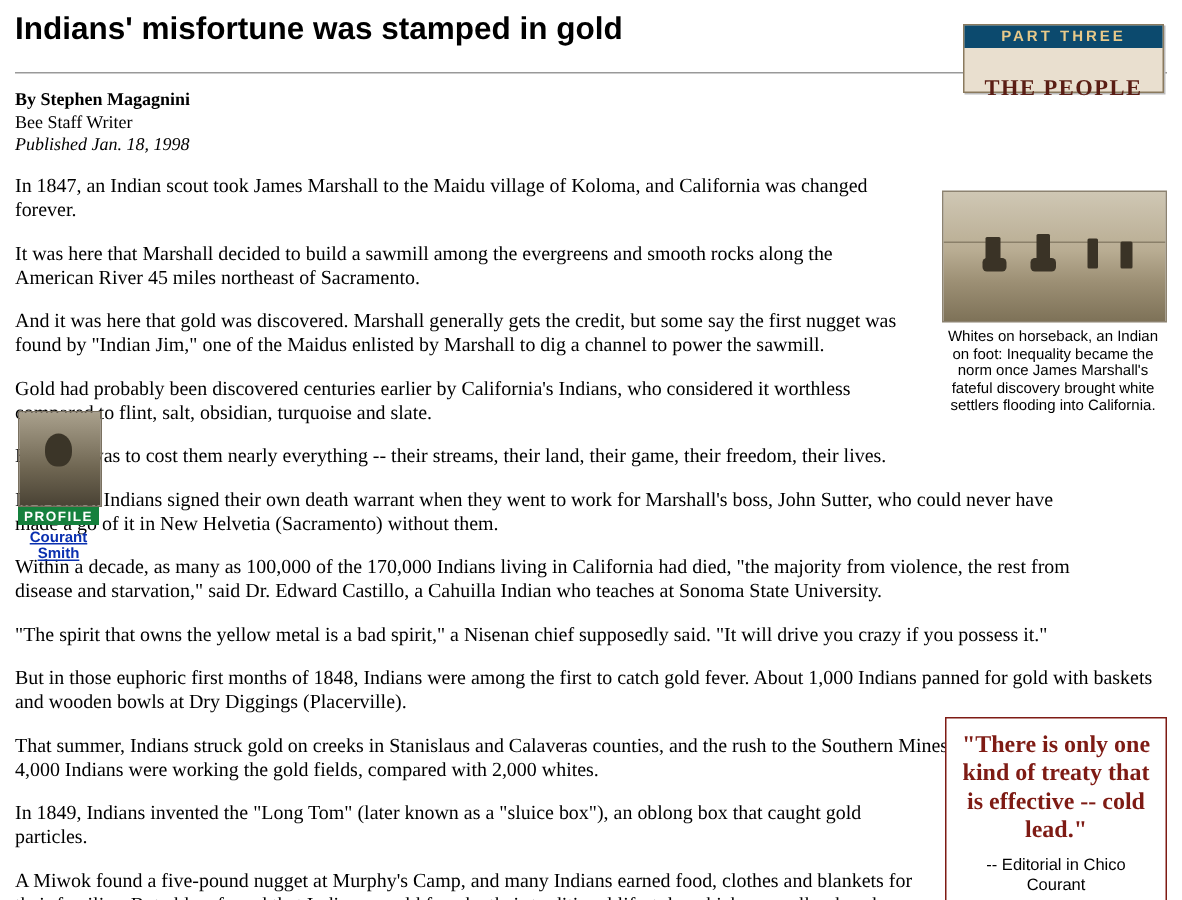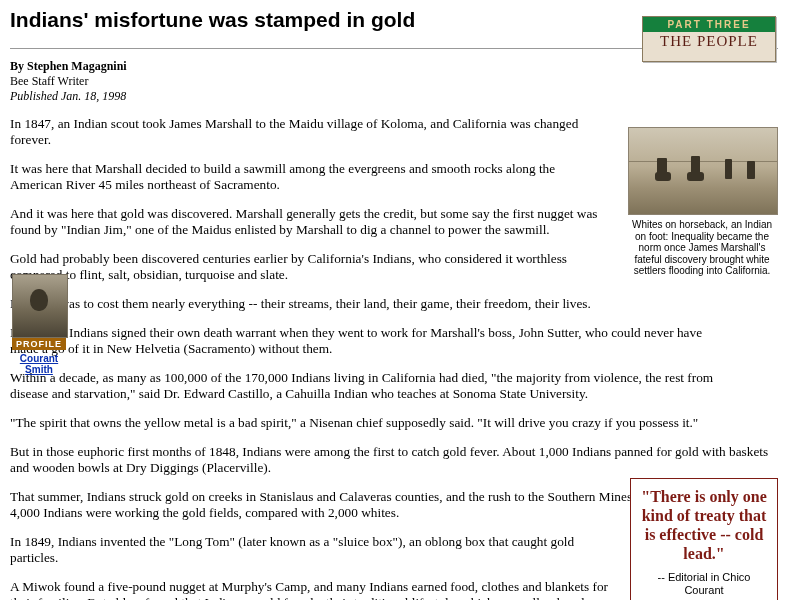--- a/index.html
+++ b/index.html
@@ -45,34 +45,34 @@
     top: 8px;
     width: 132px;
     height: 44px;
     background: #e9dfcf;
     border: 1px solid #8a7a5e;
     box-shadow: 1px 1px 0 #bbb;
     text-align: center;
     font-family: "Liberation Serif", serif;
   }
   .part-three-badge .pt-top {
-    background: #15803d;
+    background: #0c4a6e;
     color: #e8c98a;
     font-family: "Liberation Sans", sans-serif;
     font-weight: bold;
     font-size: 10px;
     letter-spacing: 2px;
     padding: 2px 0 2px 0;
   }
   .part-three-badge .pt-bottom {
     color: #5a1d14;
     font-size: 15px;
-    font-weight: normal;
+    font-weight: bold;
     letter-spacing: 1px;
-    padding-top: 1px;
+    padding-top: 19px;
   }
 
   .byline {
     margin: 10px 0 0 10px;
     font-family: "Liberation Serif", serif;
     font-size: 12px;
     line-height: 15px;
   }
   .byline .author {
     font-weight: bold;
@@ -146,21 +146,21 @@
     overflow: hidden;
   }
   .profile-box .pimg .head {
     position: absolute;
     left: 17px; top: 14px;
     width: 18px; height: 22px;
     background: #3b3528;
     border-radius: 50% 50% 45% 45%;
   }
   .profile-box .plabel {
-    background: #a16207;
+    background: #15803d;
     color: #ffffff;
     font-family: "Liberation Sans", sans-serif;
     font-weight: bold;
     font-size: 9px;
     letter-spacing: 1px;
     padding: 1px 0;
   }
   .profile-box .pname {
     margin-top: 3px;
     font-family: "Liberation Sans", sans-serif;

